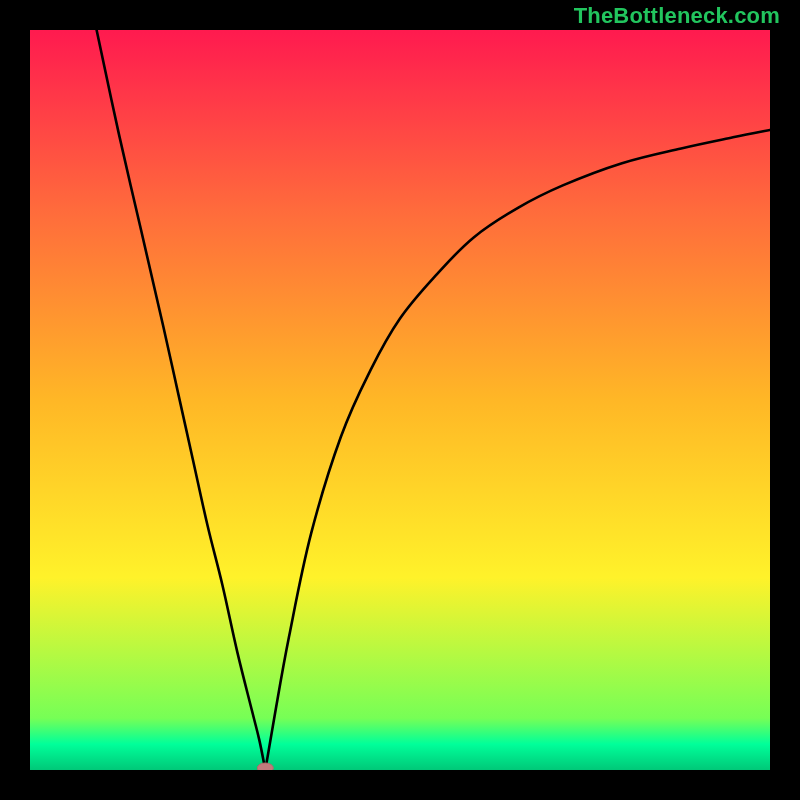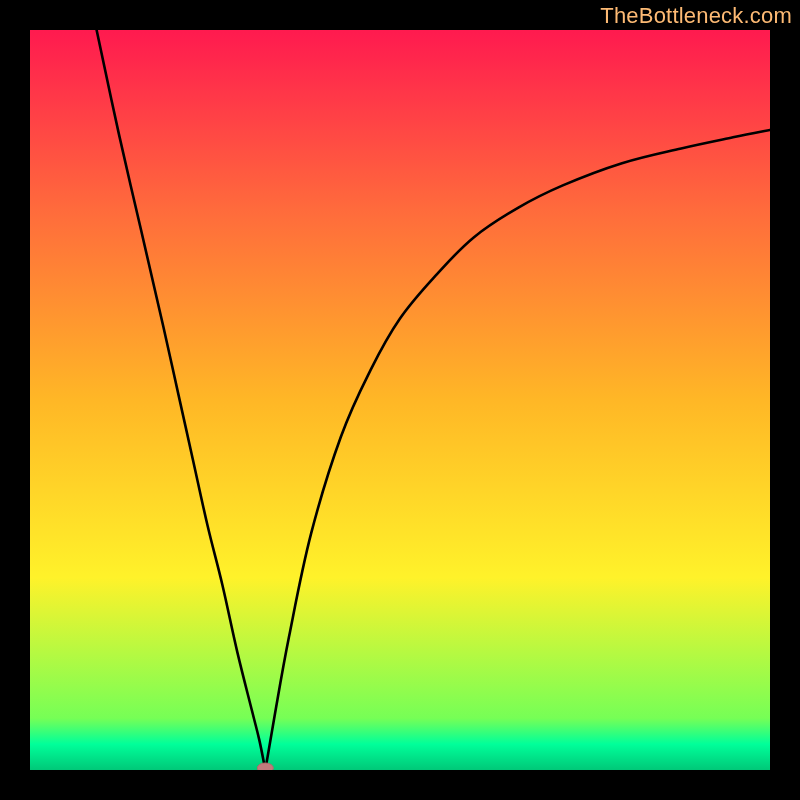--- a/index.html
+++ b/index.html
@@ -20,24 +20,24 @@
   .plot-area {
     position: absolute;
     left: 30px;
     top: 30px;
     width: 740px;
     height: 740px;
   }
   .water {
     position: absolute;
     top: 3px;
-    right: 8px;
-    color: #fdba74;
+    right: 20px;
+    color: #22c55e;
     font-size: 22px;
-    font-weight: 400;
+    font-weight: 700;
     letter-spacing: 0.2px;
   }
   svg { display: block; }
 </style>
 </head>
 <body>
 
 <div class="frame">
   <div class="water">TheBottleneck.com</div>
 

